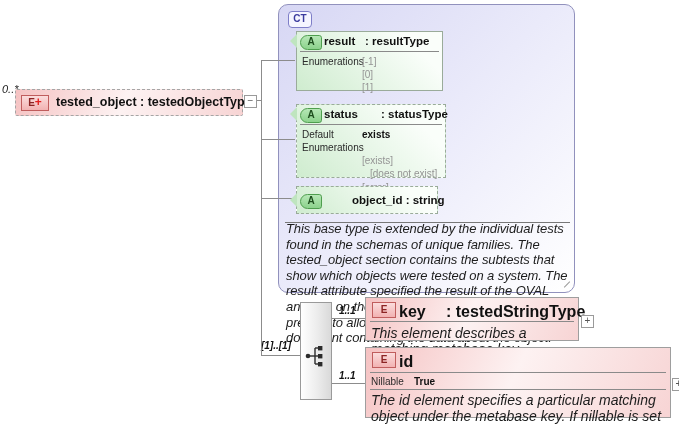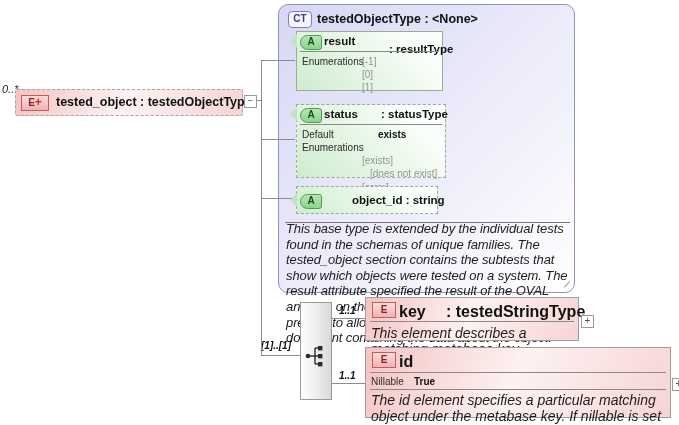--- a/index.html
+++ b/index.html
@@ -92,42 +92,41 @@
 
   <div class="abs ebox dashed" style="left:15px;top:89px;width:228px;height:27px;">
     <span class="eicon" style="left:5px;top:5px;width:26px;"><span>E</span><span style="color:#e02020;font-size:12px;">+</span></span>
     <span class="ename" style="left:40px;top:5px;font-size:12.5px;">tested_object : testedObjectType</span>
   </div>
 
   <div class="toggle" style="left:244px;top:95px;">−</div>
 
   <div class="abs" id="ct-box">
     <span class="ct-icon">CT</span>
-    <span class="ct-title">testedObjectType : &lt;None&gt;</span>
 
     <div class="abox" style="left:17px;top:26px;width:147px;height:60px;">
       <span class="atip"></span>
       <span class="aicon">A</span>
       <span class="aname" style="left:27px;">result</span>
-      <span class="aname" style="left:92px;margin-top:8px;">: resultType</span>
+      <span class="aname" style="left:68px;">: resultType</span>
       <span class="sep" style="left:3px;right:3px;top:19px;"></span>
       <span class="alabel" style="left:5px;top:23px;">Enumerations</span>
       <span class="aval" style="left:65px;top:23px;">[-1]</span>
       <span class="aval" style="left:65px;top:36px;">[0]</span>
       <span class="aval" style="left:65px;top:49px;">[1]</span>
     </div>
 
     <div class="abox dashed" style="left:17px;top:99px;width:150px;height:74px;">
       <span class="atip"></span>
       <span class="aicon">A</span>
       <span class="aname" style="left:27px;">status</span>
       <span class="aname" style="left:84px;">: statusType</span>
       <span class="sep" style="left:3px;right:3px;top:19px;"></span>
       <span class="alabel" style="left:5px;top:23px;">Default</span>
-      <span class="aval strong" style="left:81px;top:23px;text-align:right;">exists</span>
+      <span class="aval strong" style="left:65px;top:23px;text-align:right;">exists</span>
       <span class="alabel" style="left:5px;top:36px;">Enumerations</span>
       <span class="aval" style="left:65px;top:36px;margin-top:40px;">[error]</span>
       <span class="aval" style="left:65px;top:49px;">[exists]</span>
       <span class="aval" style="left:65px;top:62px;margin-left:8px;">[does not exist]</span>
     </div>
 
     <div class="abox dashed" style="left:17px;top:181px;width:142px;height:28px;">
       <span class="atip" style="top:6px;"></span>
       <span class="aicon" style="top:7px;">A</span>
       <span class="aname" style="left:27px;top:7px;margin-left:28px;">object_id : string</span>

